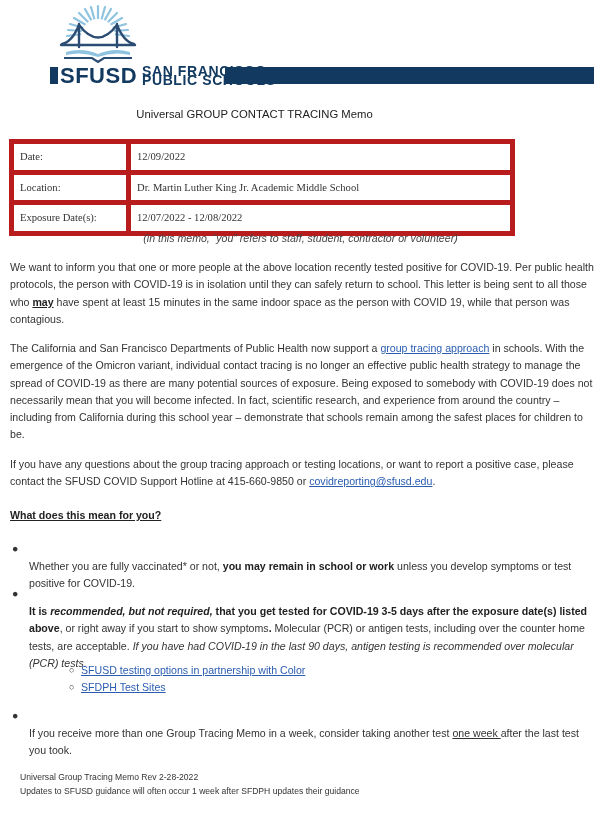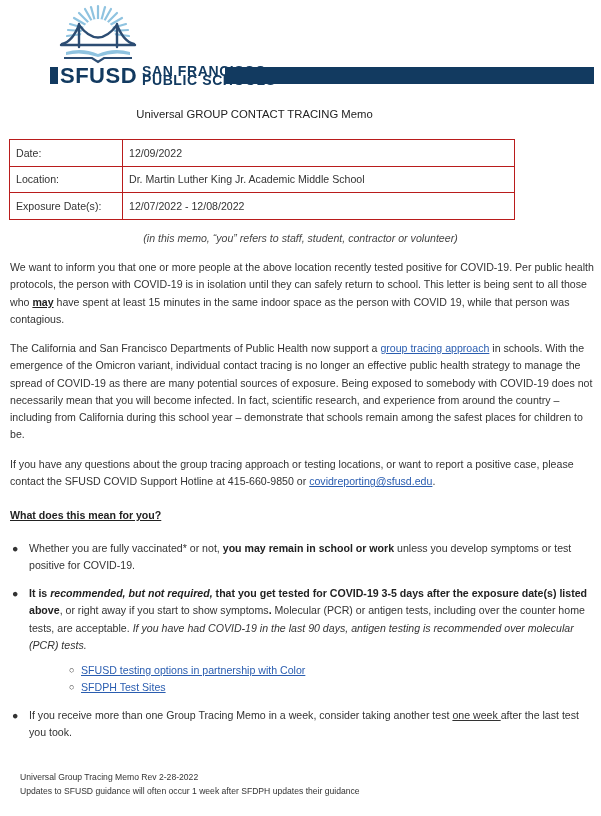--- a/index.html
+++ b/index.html
@@ -6,32 +6,32 @@
   body { width:601px; height:816px; position:relative; overflow:hidden;
          font-family:"Liberation Sans", sans-serif; color:#2a2a2a; }
   .header { position:absolute; left:0; top:0; width:502px; height:92px; }
   .bar-left { position:absolute; left:50px; top:67px; width:8px; height:17px; background:#123a60; }
   .bar-right { position:absolute; left:225px; top:67px; width:369px; height:17px; background:#123a60; }
   .logo-mark { position:absolute; left:58px; top:2px; width:80px; height:64px; }
   .logo-text { position:absolute; left:60px; top:64px; font-weight:bold; font-size:22px; color:#123a60; letter-spacing:0.5px; line-height:24px; }
   .logo-sub { position:absolute; left:142px; top:67px; font-size:14px; font-weight:bold; color:#123a60; line-height:9px; letter-spacing:0.6px; }
   .title { position:absolute; left:0; width:509px; top:108px; text-align:center; font-size:11.3px; color:#222; }
   table.info { position:absolute; left:9px; top:139px; width:506px; border-collapse:collapse; font-size:10.6px; color:#333; }
-  table.info td { border:1px solid #b91c1c; height:25.5px; padding:0 6px; vertical-align:middle; }
+  table.info td { border:5px solid #b91c1c; height:25.5px; padding:0 6px; vertical-align:middle;font-family:Liberation Serif, serif; }
   table.info td.k { width:100px; }
   .note { position:absolute; left:0; width:601px; top:232px; text-align:center; font-style:italic; font-size:10.6px; color:#444; }
   .para { position:absolute; left:10px; width:585px; font-size:10.6px; line-height:17.3px; color:#333; }
   a.lnk { color:#2a5db0; text-decoration:underline; }
   .u { text-decoration:underline; }
   .b { font-weight:bold; color:#222; }
   .i { font-style:italic; }
   .heading { position:absolute; left:10px; top:509px; font-size:10.6px; font-weight:bold; text-decoration:underline; color:#222; }
   .bullet { position:absolute; left:10px; width:585px; font-size:10.6px; line-height:17.3px; color:#333; }
   .bullet .dot { position:absolute; left:2px; top:0; }
-  .bullet .txt { margin-left:19px; display:block; }
+  .bullet .txt { margin-left:19px; display:block;margin-top:18px; }
   .sub { position:absolute; left:69px; font-size:10.6px; line-height:17px; color:#333; }
   .sub .circ { position:absolute; left:0; top:0; font-size:9px; }
   .sub .stxt { margin-left:12px; }
   .footer { position:absolute; left:20px; top:771px; font-size:8.6px; line-height:13.5px; color:#333; }
 </style>
 </head>
 <body>
 
 <div class="header">
   <svg class="logo-mark" viewBox="0 0 80 64">

